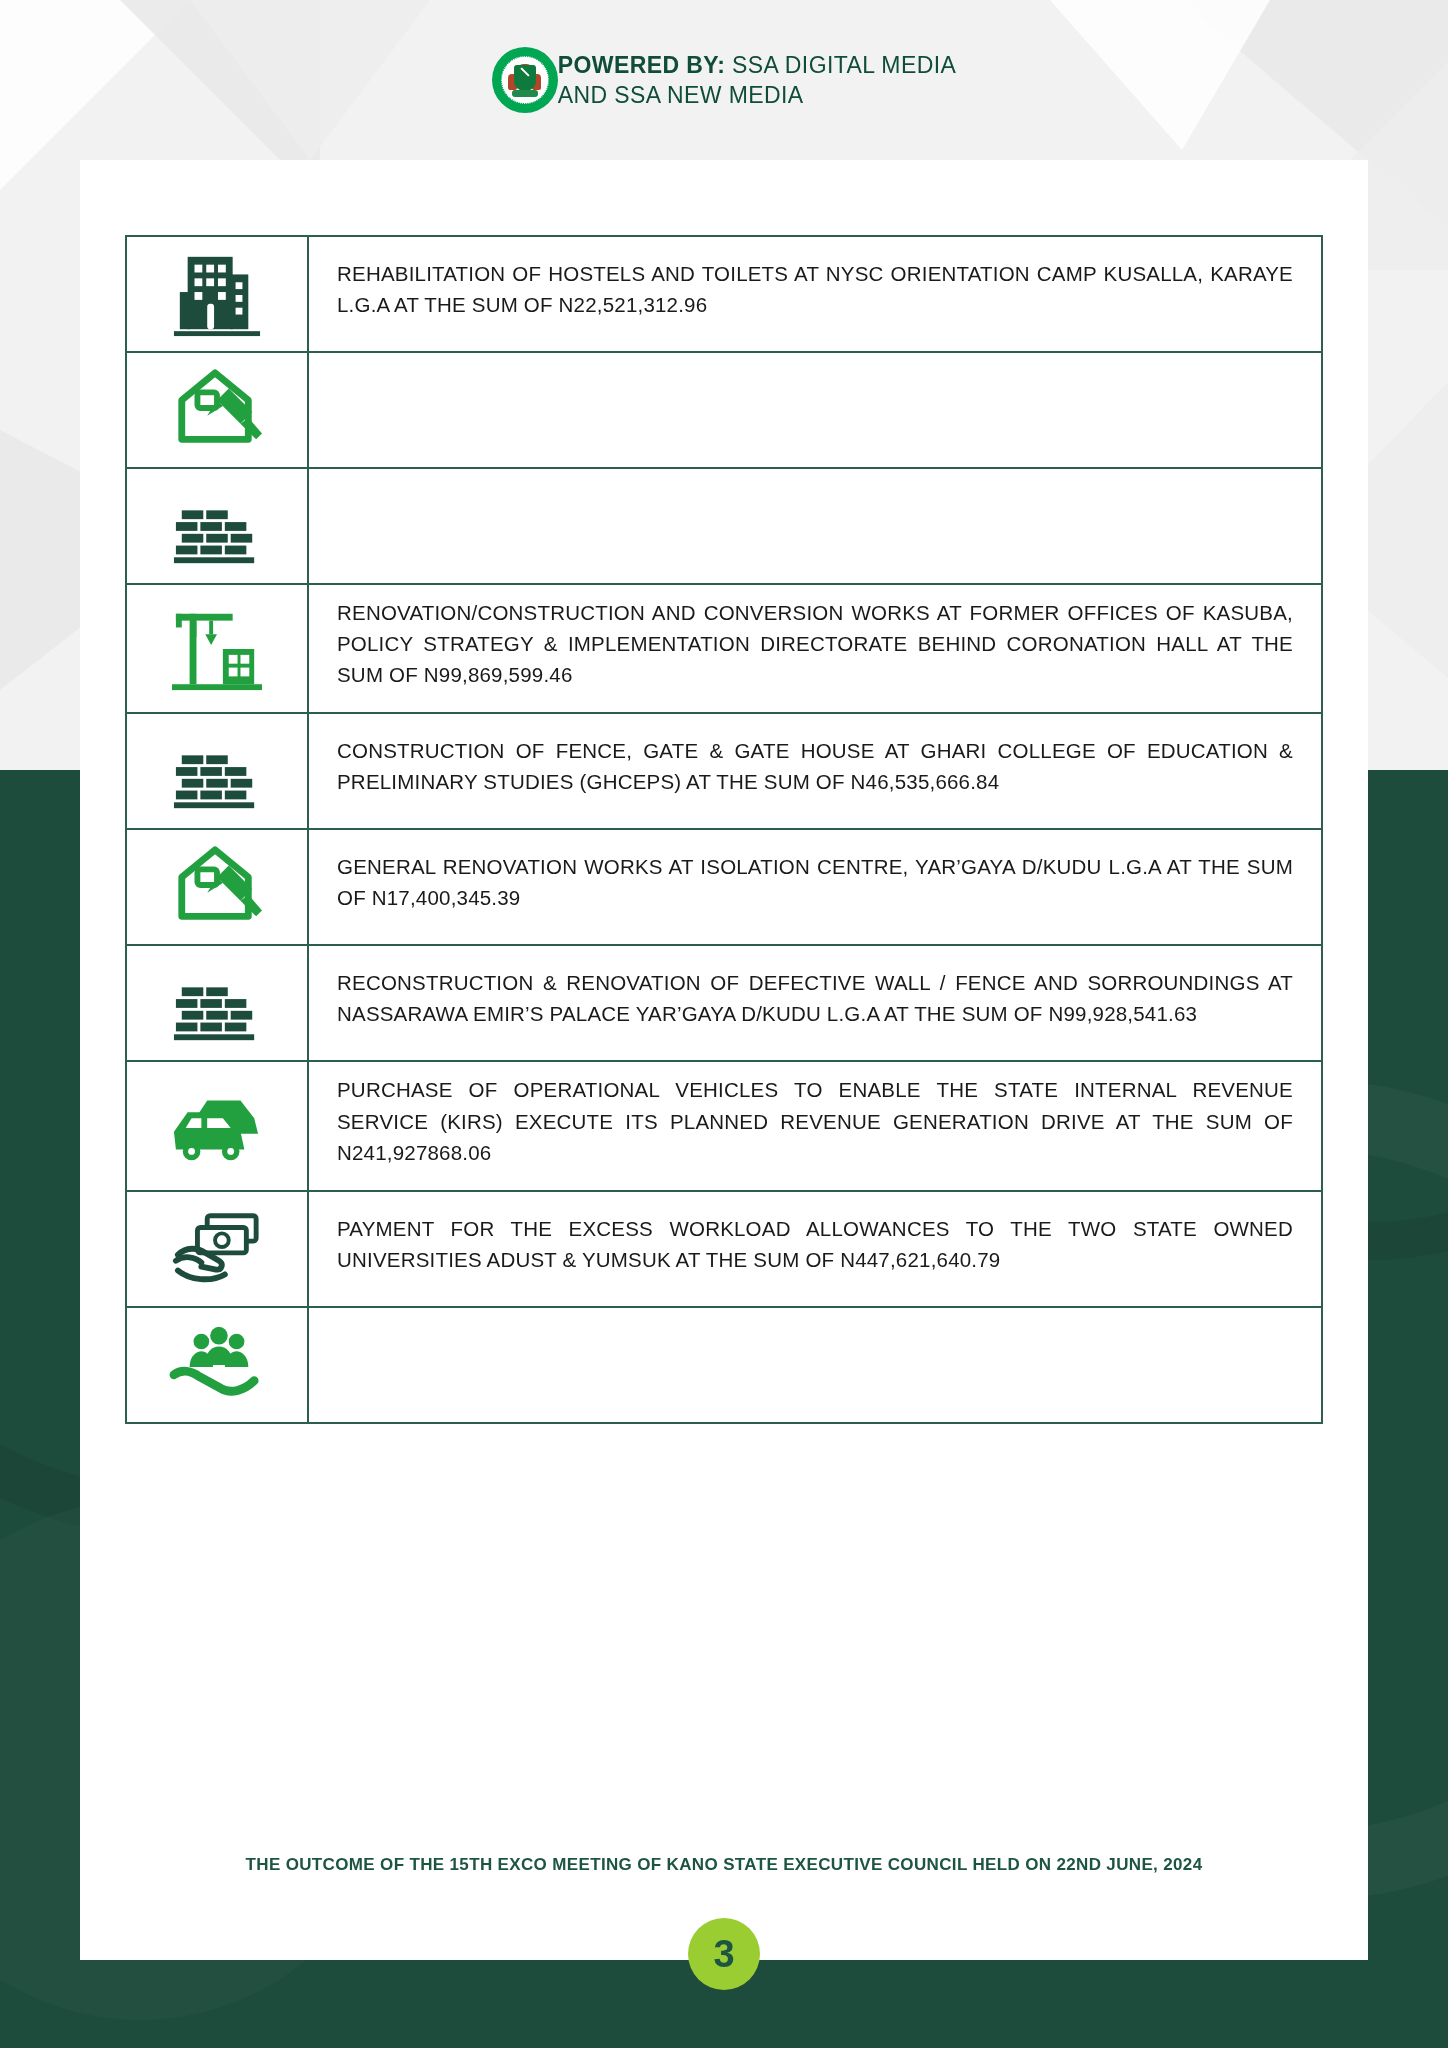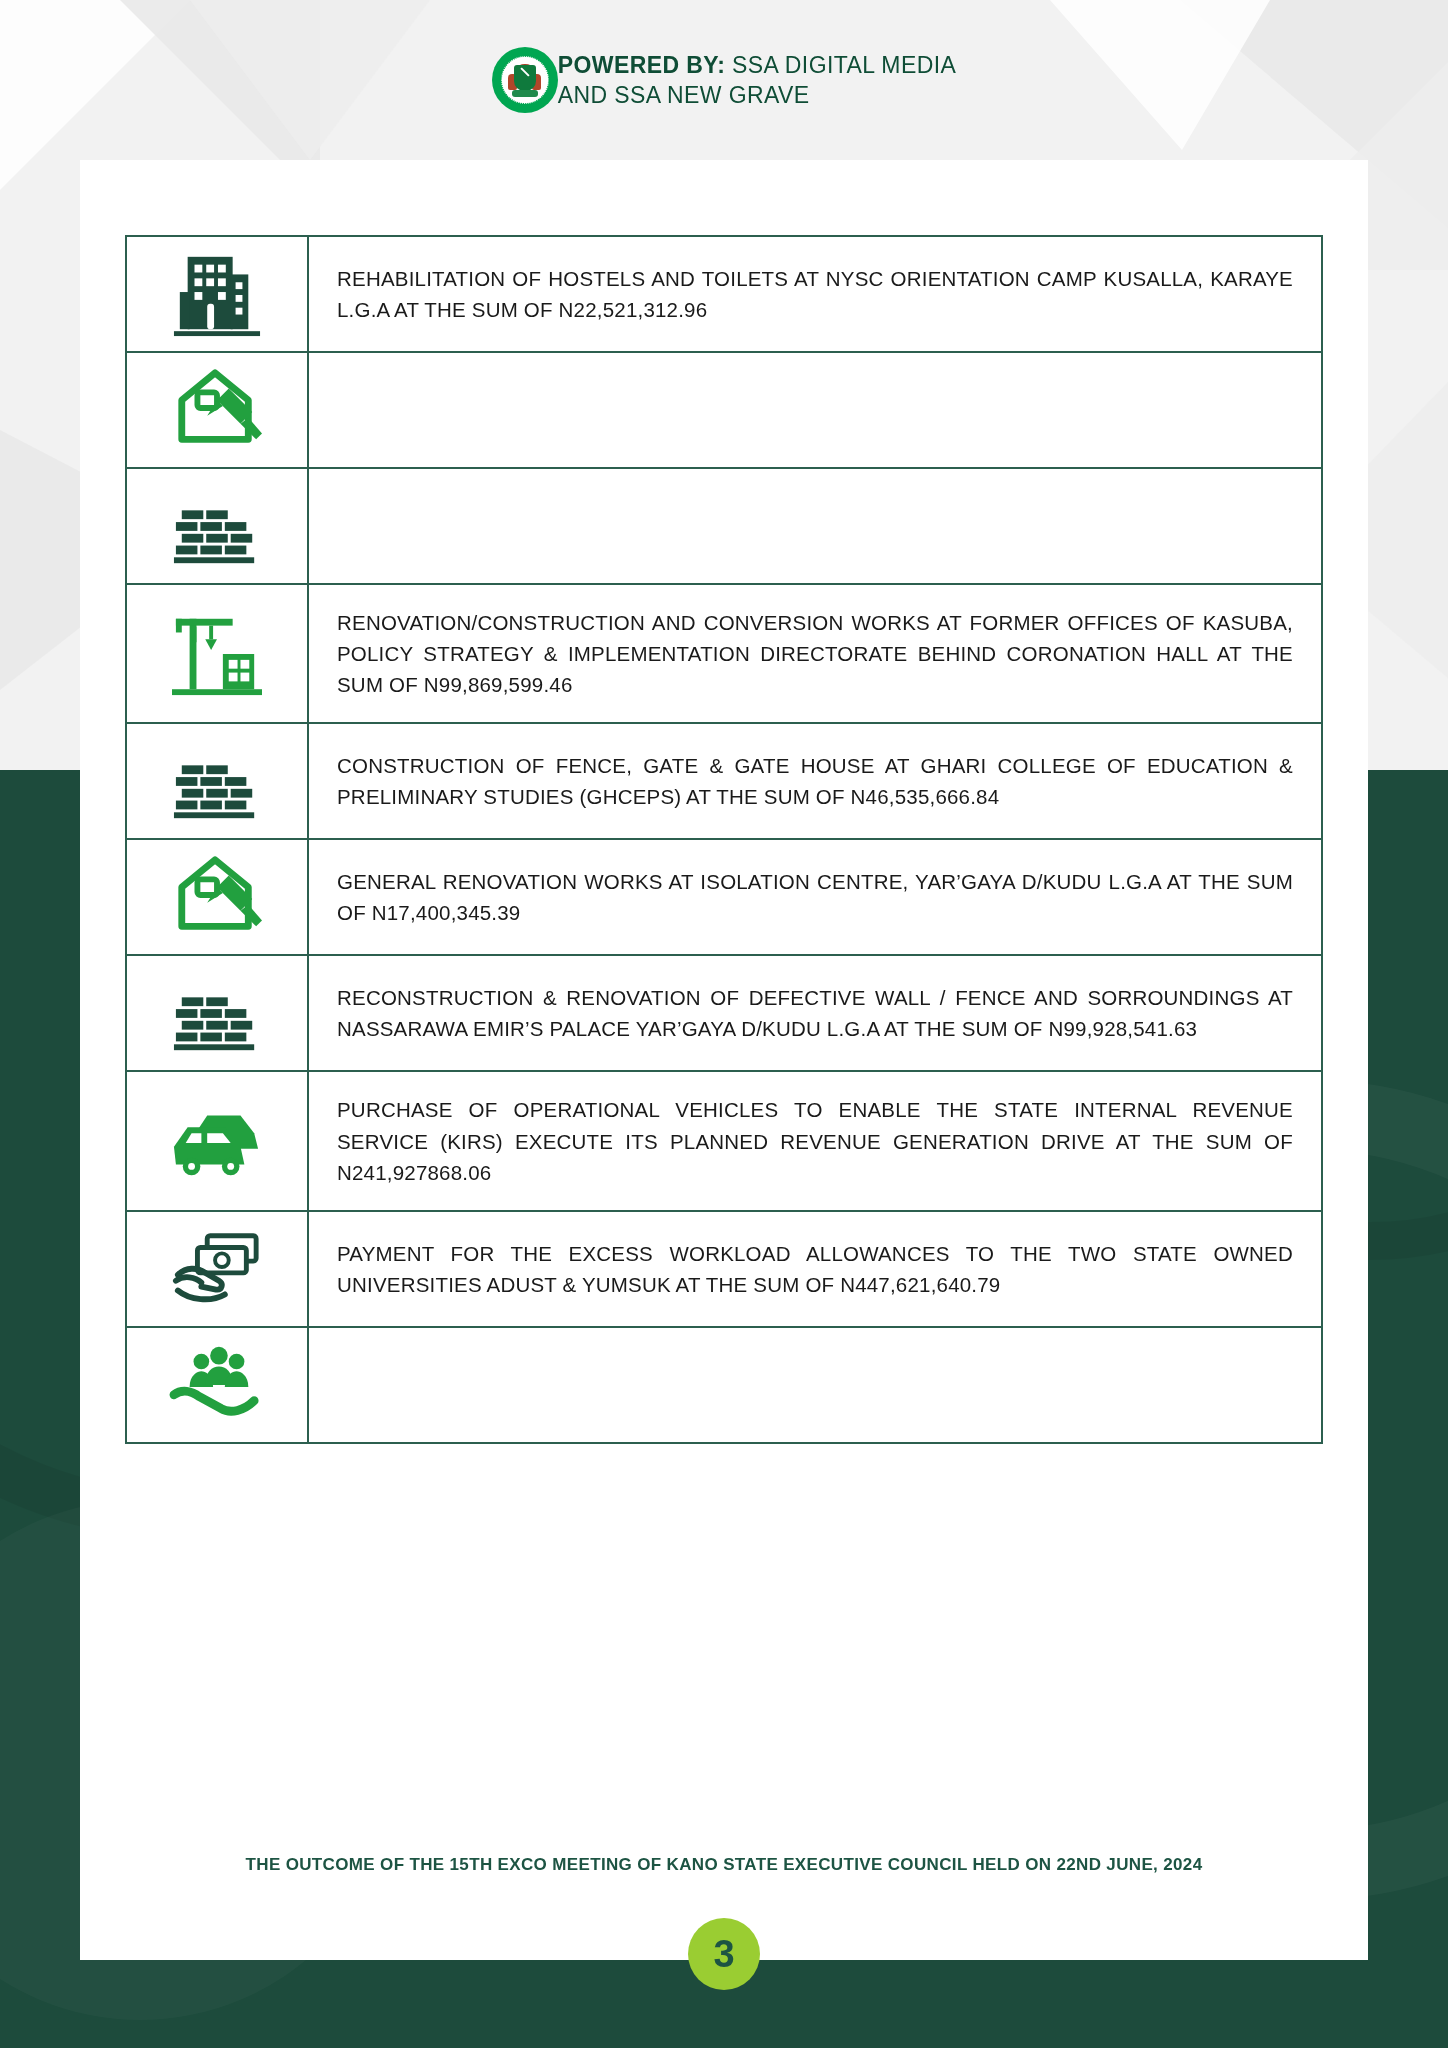--- a/index.html
+++ b/index.html
@@ -159,21 +159,21 @@
     width: 182px;
     flex: 0 0 182px;
     border-right: 2px solid #2c5f4f;
     display: flex;
     align-items: center;
     justify-content: center;
     padding: 12px 6px;
   }
   .cell-text {
     flex: 1 1 auto;
-    padding: 22px 28px 22px 28px;
+    padding: 12px 28px 22px 28px;
     display: flex;
     align-items: center;
   }
   .cell-text p {
     font-size: 20.5px;
     line-height: 1.52;
     color: #1a1a1a;
     letter-spacing: .2px;
     text-align: justify;
     text-align-last: left;
@@ -241,21 +241,21 @@
       <div class="horse-r"></div>
       <div class="shield"></div>
       <div class="base"></div>
     </div>
   </div>
   <div class="powered">
     <div>
       <span class="lbl">POWERED BY:</span><span class="val"> SSA DIGITAL MEDIA</span>
     </div>
     <div>
-      <span class="val">AND SSA NEW GRAVE</span>
+      <span class="val">AND SSA NEW MEDIA</span>
     </div>
   </div>
 </div>
 
 <div class="card"></div>
 
 <div class="table" id="table-root">
     <div class="row">
       <div class="cell-icon">
         <span>

